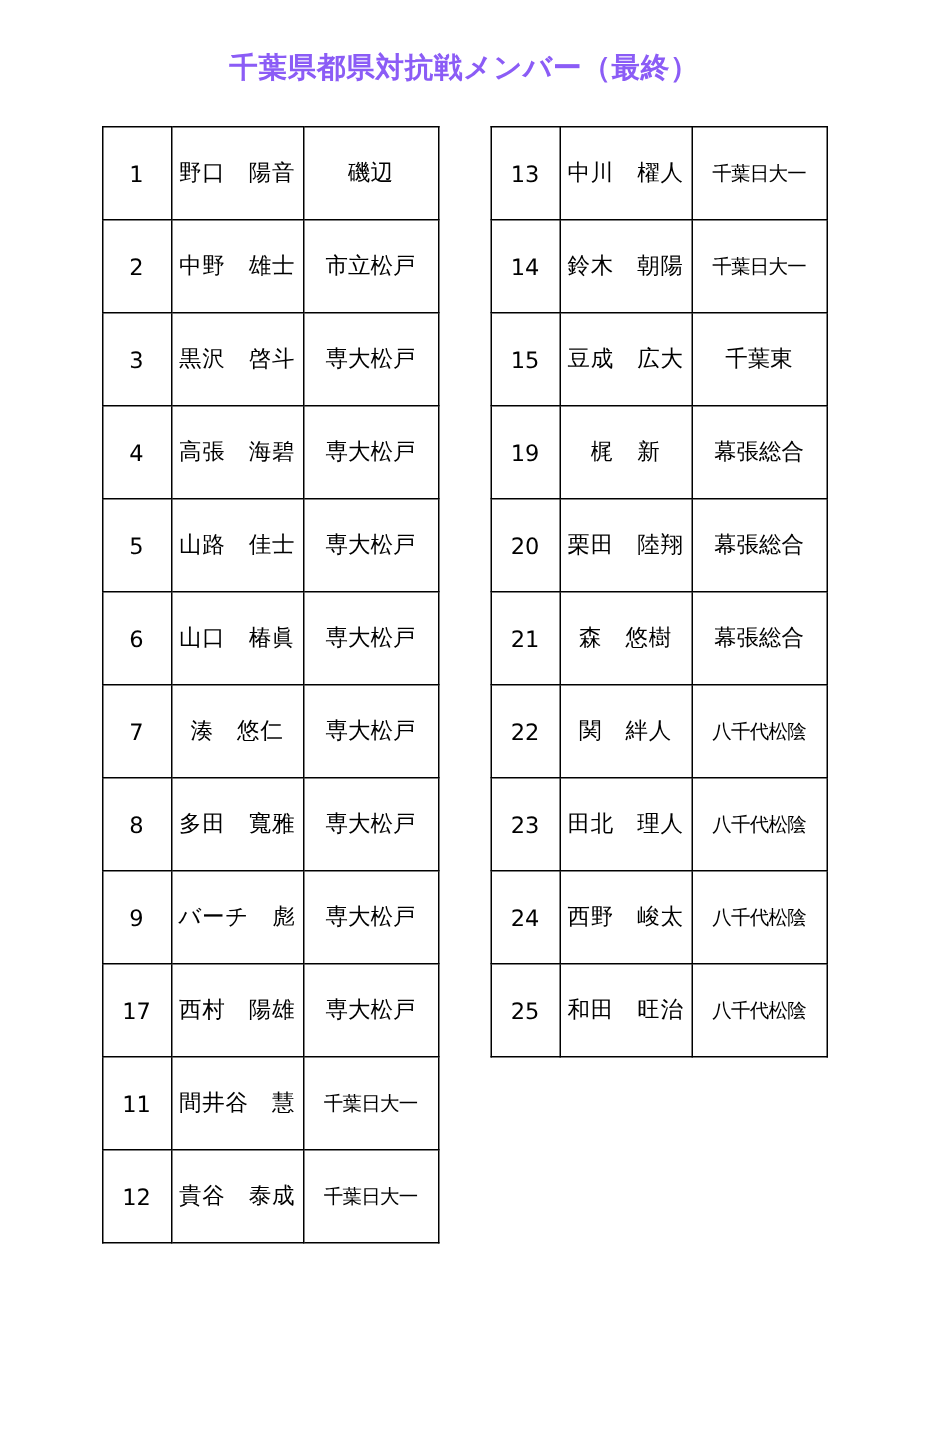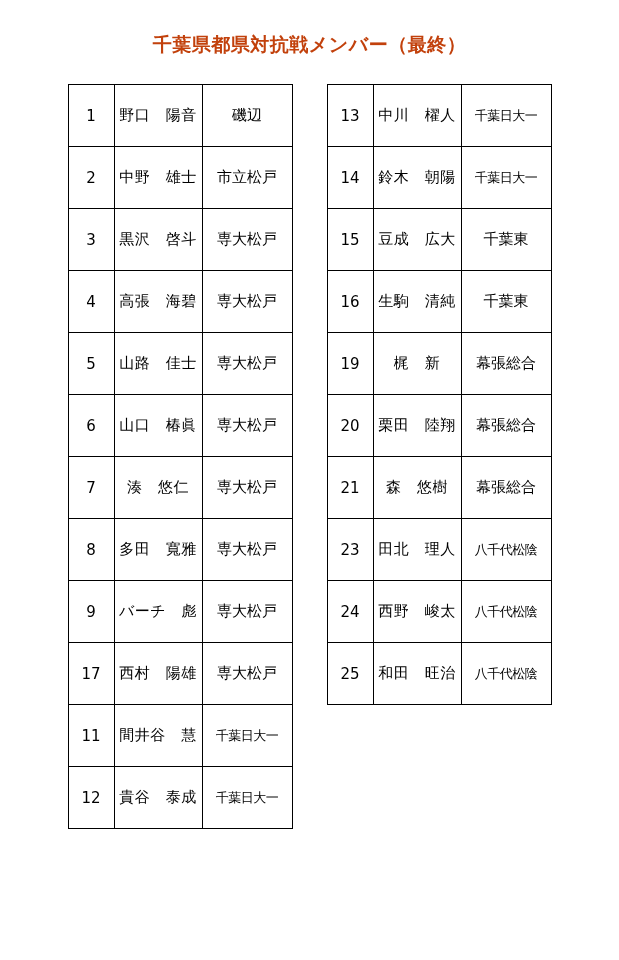--- a/index.html
+++ b/index.html
@@ -15,21 +15,21 @@
     position: relative;
     overflow: hidden;
   }
   .page-title {
     text-align: center;
     font-size: 19px;
     font-weight: bold;
     letter-spacing: 0.5px;
     margin-top: 32px;
     margin-bottom: 0;
-    color: #c2410c;
+    color: #8b5cf6;
   }
   .tables-wrap {
     display: flex;
     justify-content: center;
     align-items: flex-start;
     gap: 34px;
     margin-top: 26px;
   }
   table.roster {
     border-collapse: collapse;
@@ -147,38 +147,38 @@
         <td class="num">14</td>
         <td class="name">鈴木　朝陽</td>
         <td class="school tight">千葉日大一</td>
       </tr>
       <tr>
         <td class="num">15</td>
         <td class="name">豆成　広大</td>
         <td class="school">千葉東</td>
       </tr>
       <tr>
-        <td class="num">16</td>
-        <td class="name">生駒　清純</td>
-        <td class="school">千葉東</td>
-      </tr>
-      <tr>
         <td class="num">19</td>
         <td class="name">梶　新</td>
         <td class="school">幕張総合</td>
       </tr>
       <tr>
         <td class="num">20</td>
         <td class="name">栗田　陸翔</td>
         <td class="school">幕張総合</td>
       </tr>
       <tr>
         <td class="num">21</td>
         <td class="name">森　悠樹</td>
         <td class="school">幕張総合</td>
+      </tr>
+      <tr>
+        <td class="num">22</td>
+        <td class="name">関　絆人</td>
+        <td class="school tight">八千代松陰</td>
       </tr>
       <tr>
         <td class="num">23</td>
         <td class="name">田北　理人</td>
         <td class="school tight">八千代松陰</td>
       </tr>
       <tr>
         <td class="num">24</td>
         <td class="name">西野　峻太</td>
         <td class="school tight">八千代松陰</td>

